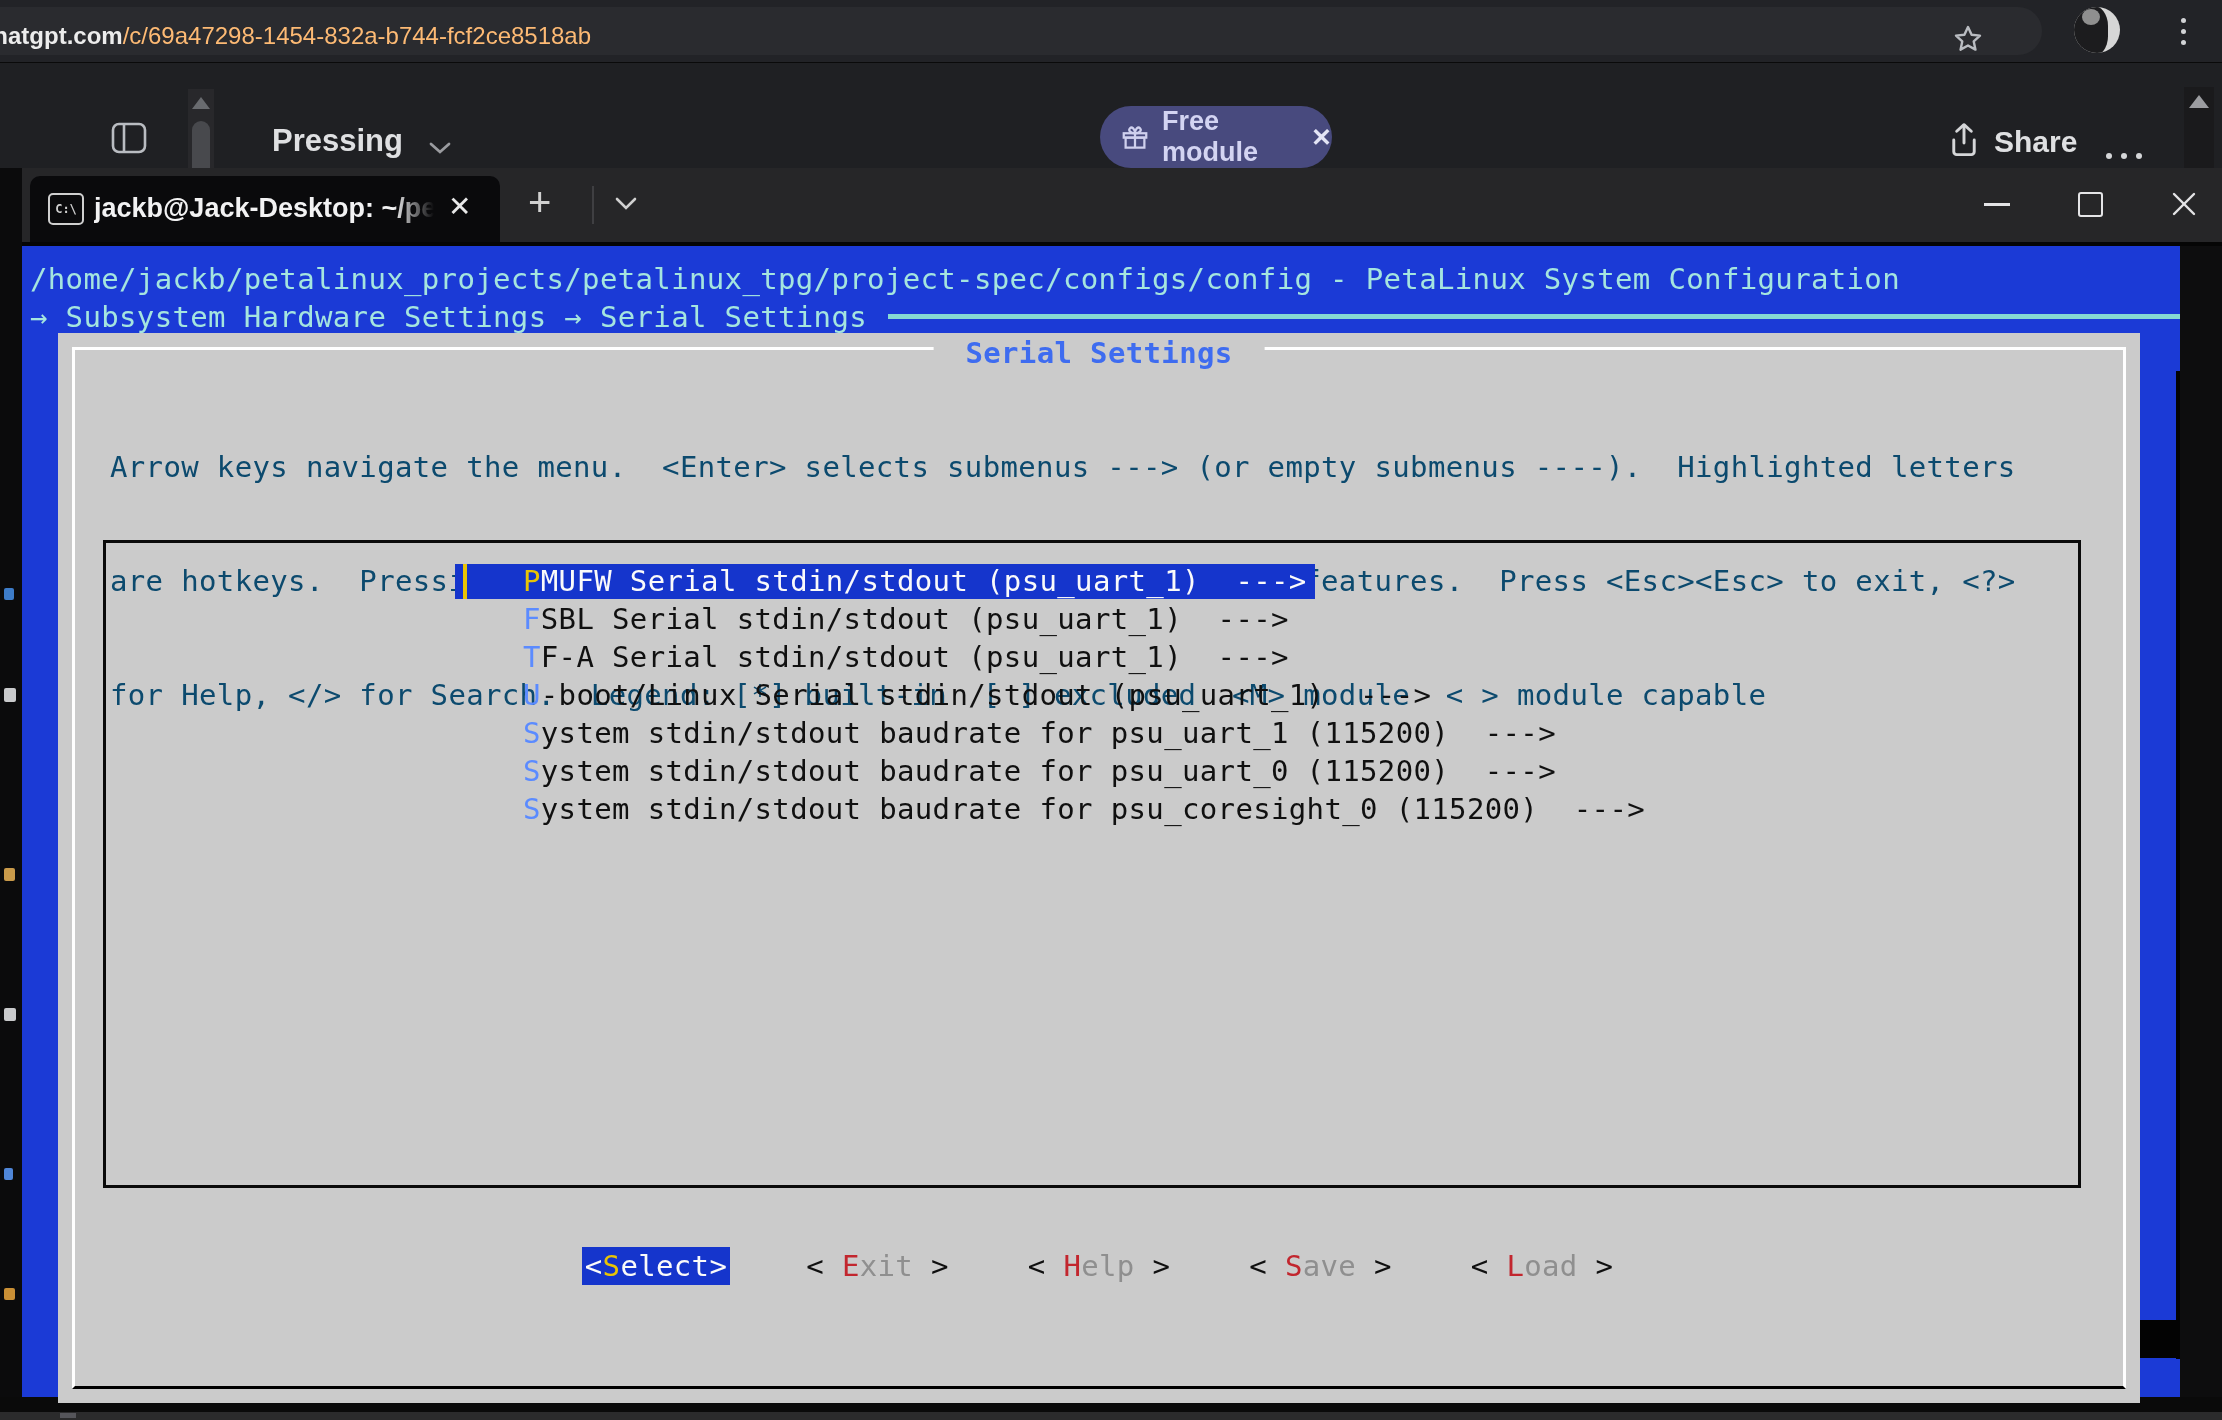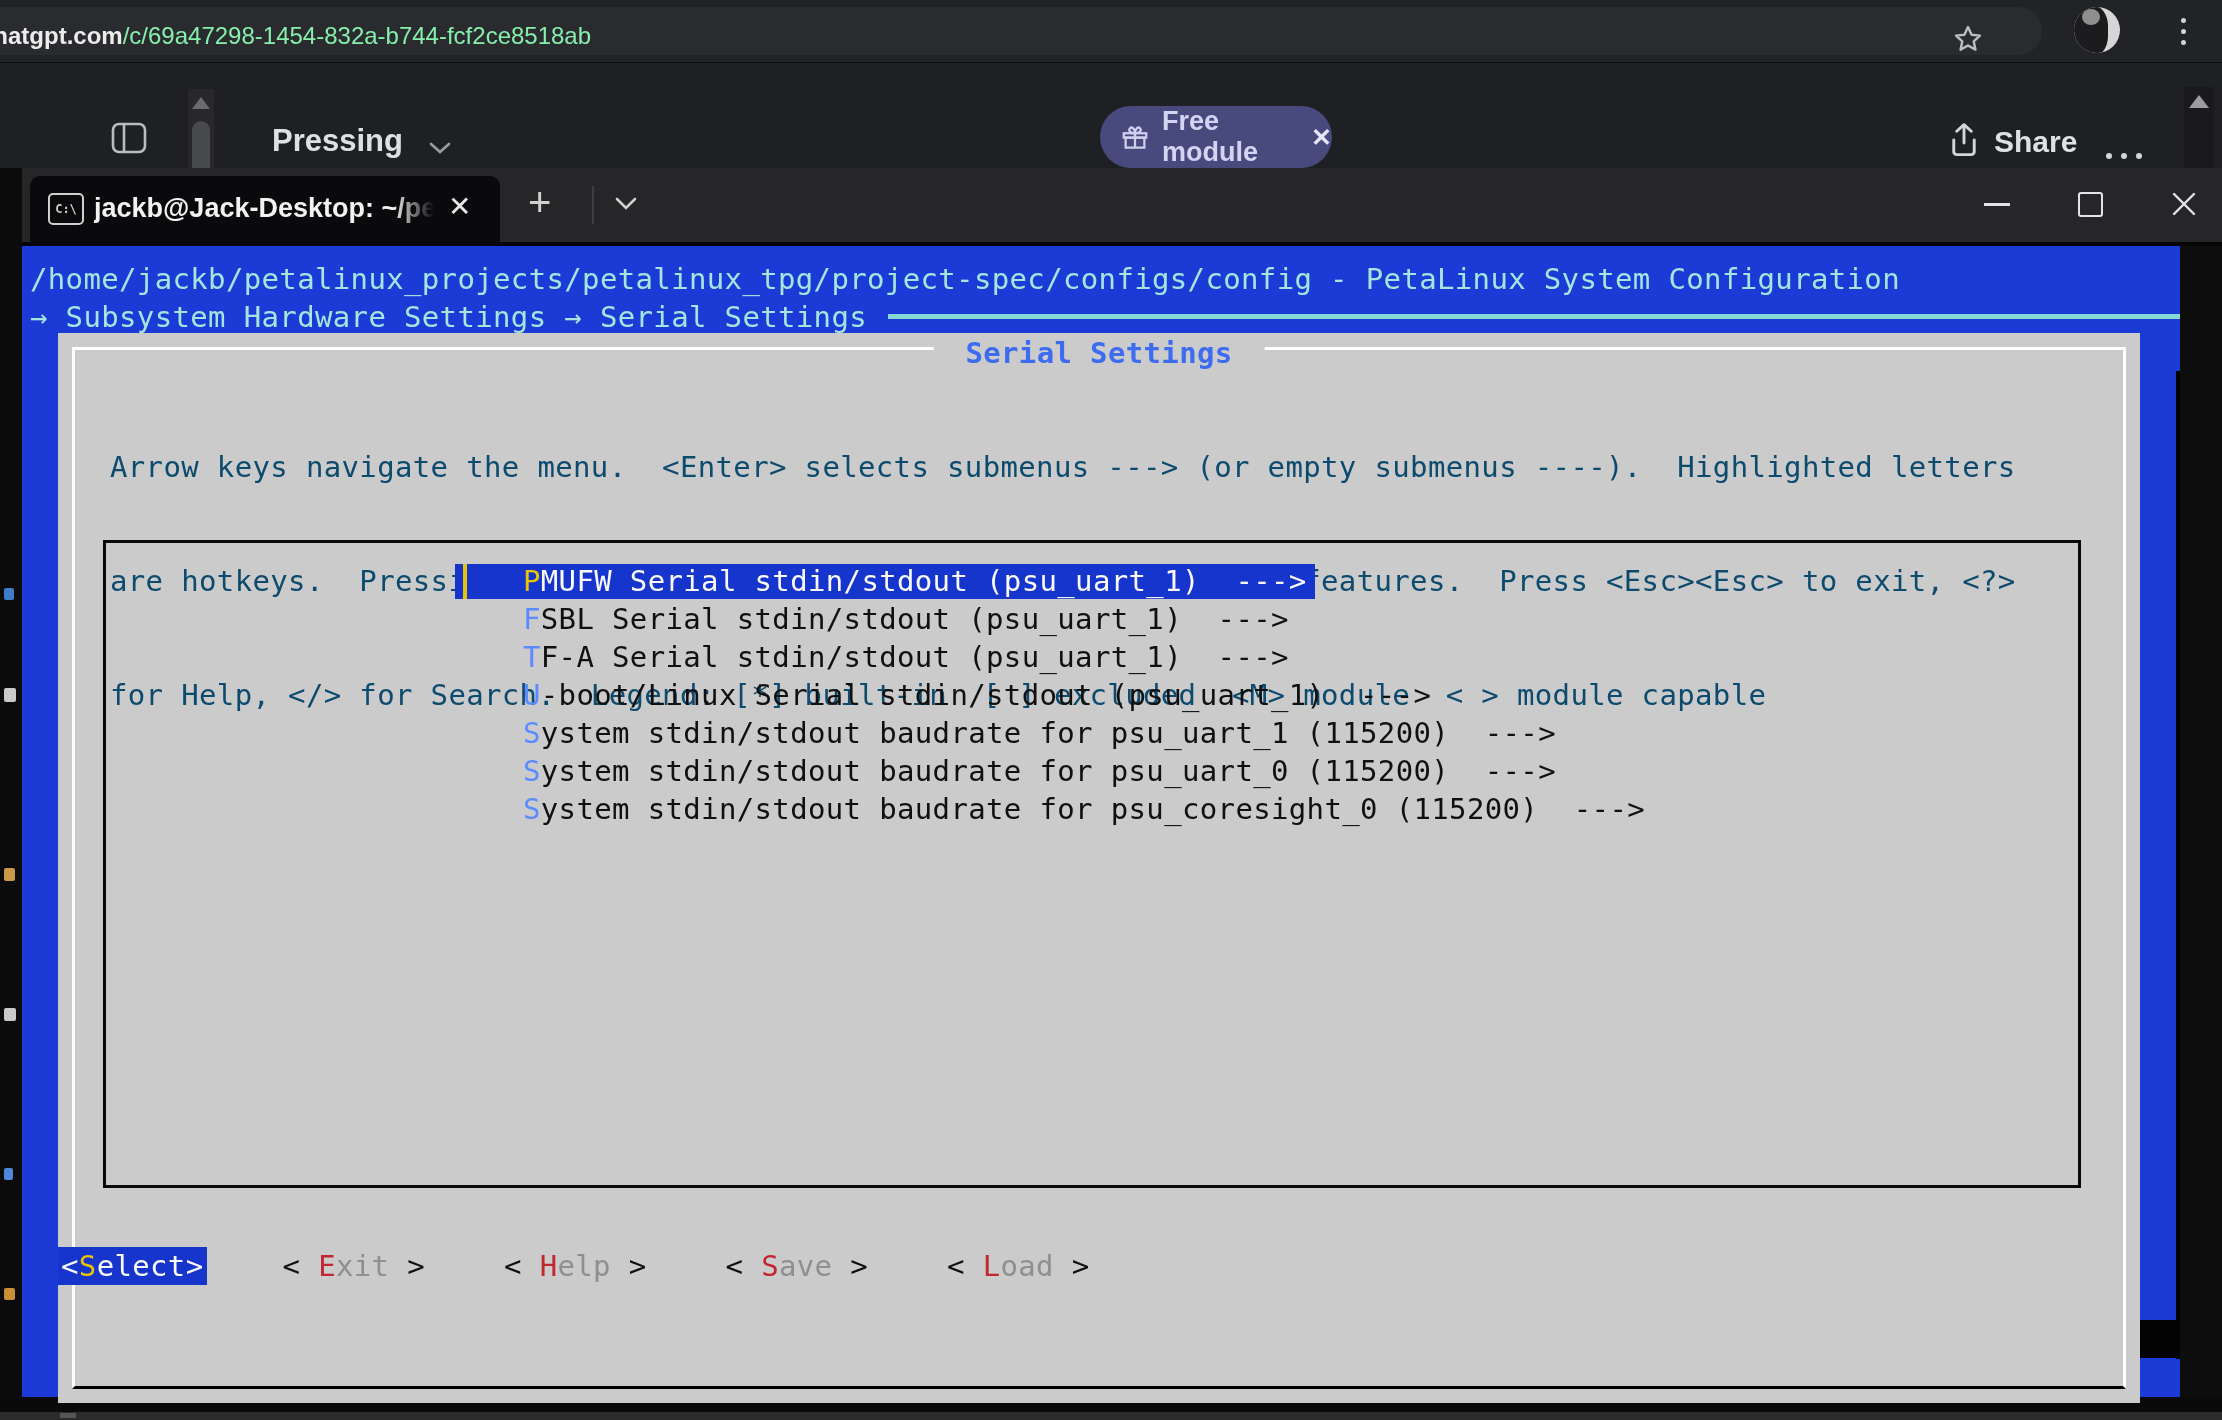--- a/index.html
+++ b/index.html
@@ -5,21 +5,21 @@
   html,body{margin:0;padding:0;background:#000;}
   .screen{position:relative;width:2222px;height:1420px;background:#0c0c0c;overflow:hidden;
           font-family:"Liberation Sans",sans-serif;}
   .abs{position:absolute;}
 
   
   .addr-bar{left:0;top:0;width:2222px;height:62px;background:#222327;}
   .addr-pill{left:-30px;top:7px;width:2072px;height:48px;border-radius:24px;background:#2a2b2f;}
   .url{left:10px;top:15px;font-size:24px;white-space:nowrap;}
   .url .domain{color:#ececec;font-weight:bold;}
-  .url .path{color:#86efac;}
+  .url .path{color:#fdba74;}
   .star{left:1982px;top:16px;}
   .avatar{left:2074px;top:7px;width:46px;height:46px;border-radius:50%;background:#d6d6d6;overflow:hidden;}
   .avatar .ph{position:absolute;left:-6px;top:-2px;width:40px;height:52px;background:#1c1c1e;border-radius:40%;}
   .avatar .ph2{position:absolute;left:8px;top:2px;width:18px;height:16px;background:#8f8f8f;border-radius:50%;}
   .kebab{left:2166px;top:14px;width:34px;height:34px;display:flex;flex-direction:column;align-items:center;justify-content:center;gap:6px;}
   .kebab i{width:5px;height:5px;border-radius:50%;background:#d2d3d6;}
 
   
   .page-header{left:0;top:62px;width:2222px;height:106px;background:#1f2023;border-top:1px solid #0a0a0a;}
   .chatgpt-title{left:272px;top:60px;font-size:31px;font-weight:600;color:#dfe0e2;}
@@ -77,21 +77,21 @@
   .instructions{position:absolute;left:52px;top:39px;color:#0c4a6e;white-space:pre;}
   .listbox{position:absolute;left:45px;top:207px;width:1972px;height:642px;border:3px solid #0a0a0a;}
   .menu{position:absolute;left:0;top:229px;width:100%;}
   .menu-row{position:relative;height:38px;}
   .menu-text{position:absolute;left:465px;top:0;white-space:pre;z-index:2;color:#101010;}
   .menu-row.selected .menu-text{color:#fafafa;}
   .menu-text .hk{color:var(--c-hotkey_blue);}
   .menu-row.selected .menu-text .hk{color:var(--c-hotkey_yellow);}
   .selbar{position:absolute;left:397px;top:2px;width:860px;height:35px;background:var(--c-selection_blue);z-index:1;}
   .selcursor{position:absolute;left:8px;top:0;width:4px;height:100%;background:var(--c-hotkey_yellow);}
-  .btnrow{position:absolute;left:0;top:914px;width:100%;display:flex;justify-content:flex-start;gap:73px;}
+  .btnrow{position:absolute;left:0;top:914px;width:100%;display:flex;justify-content:center;gap:73px;}
   .dbtn{white-space:pre;color:#0f0f0f;padding:0 3px;}
   .dbtn .hk{color:var(--c-hotkey_red);}
   .dbtn .rest{color:var(--c-button_gray);}
   .dbtn.selected{background:var(--c-selection_blue);color:#fafafa;}
   .dbtn.selected .hk{color:var(--c-hotkey_yellow);}
   .dbtn.selected .rest{color:#fafafa;}
   .shadow-r{left:2154px;top:125px;width:32px;height:988px;background:#030303;}
   .shadow-b{left:104px;top:1074px;width:2082px;height:38px;background:#030303;}
 
   svg{display:block;}

